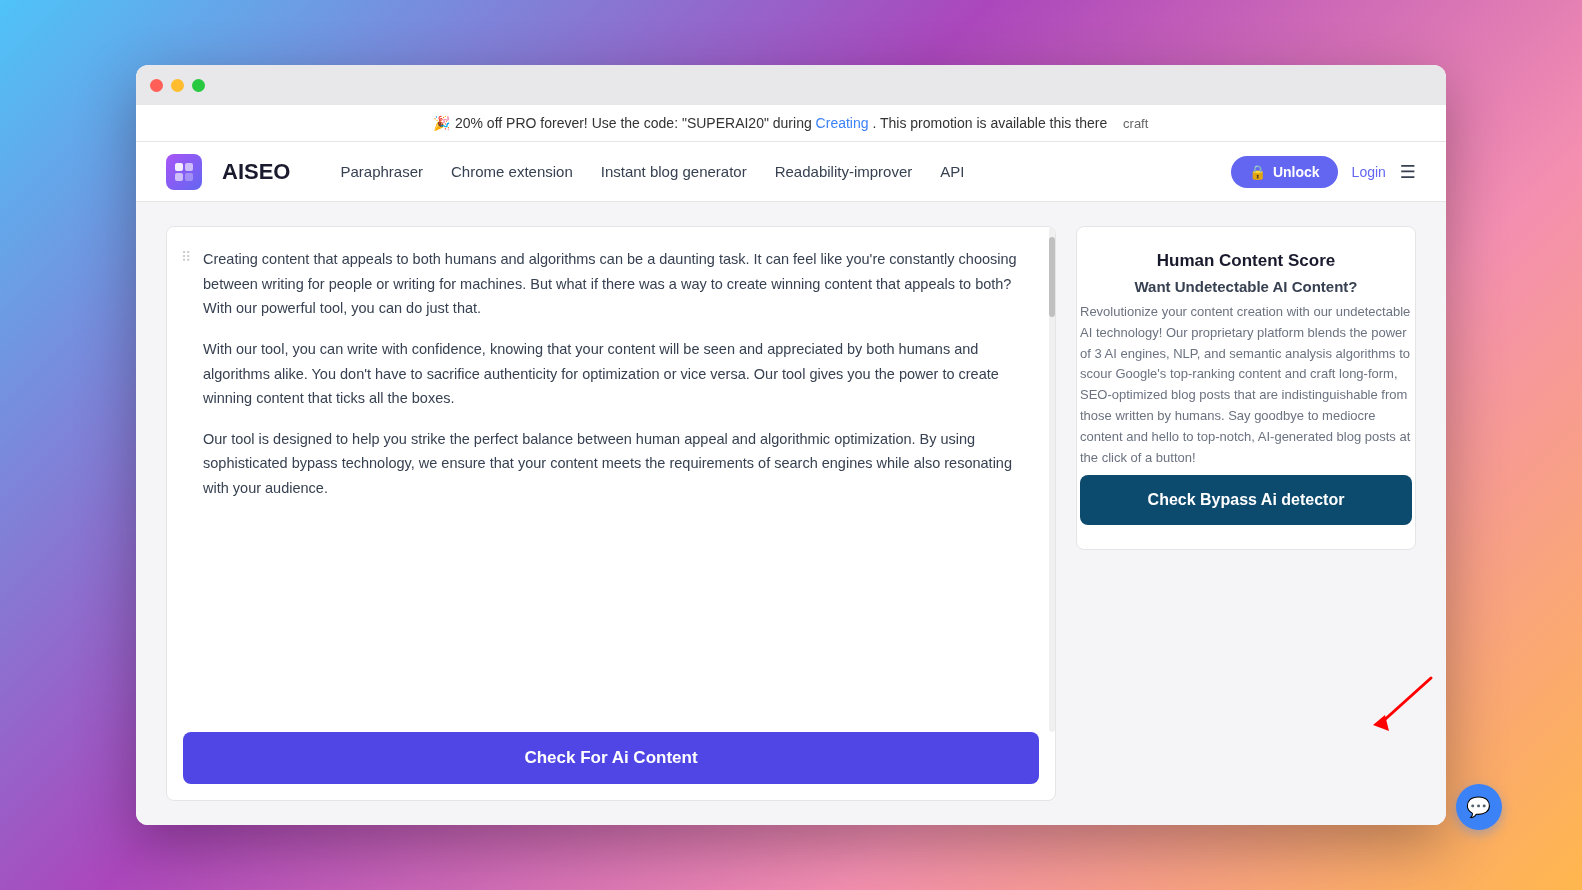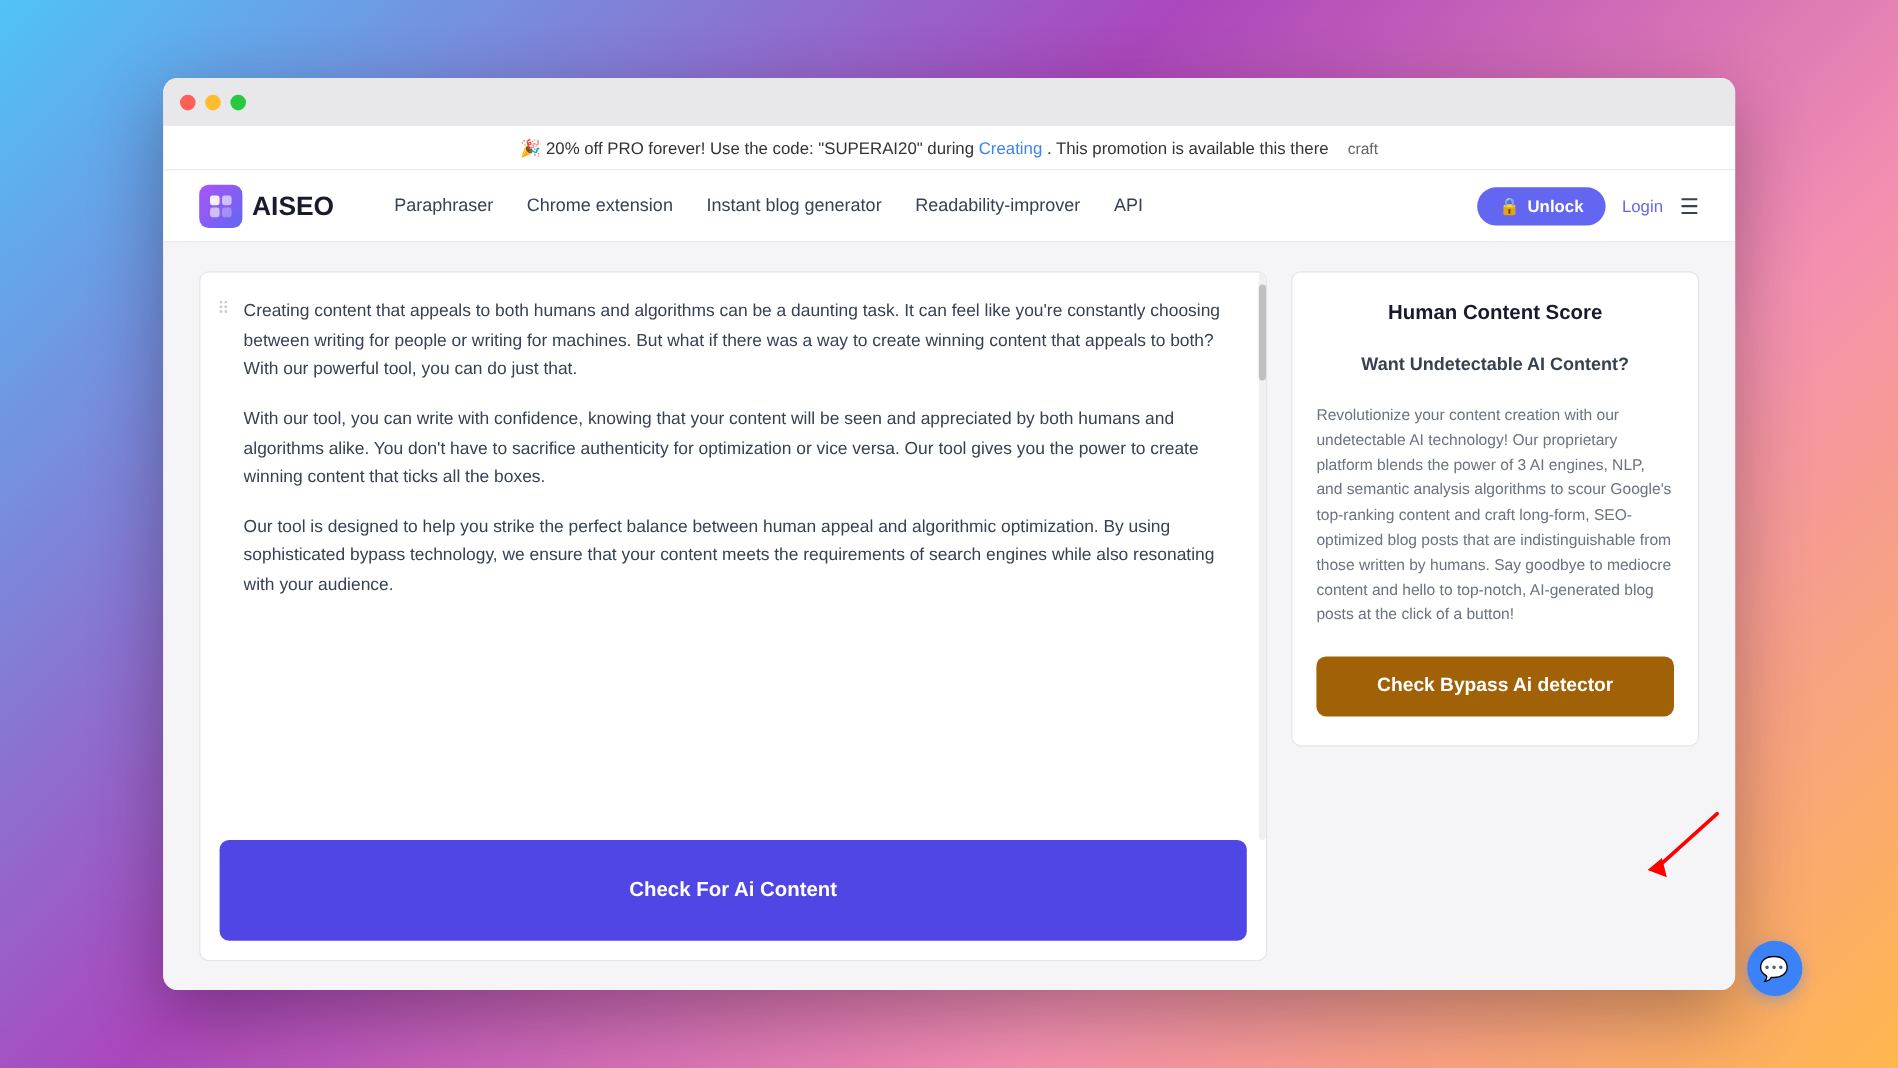--- a/index.html
+++ b/index.html
@@ -63,21 +63,21 @@
       height: 60px;
       display: flex;
       align-items: center;
       gap: 30px;
       border-bottom: 1px solid #e5e5e5;
       flex-shrink: 0;
     }
     .logo-area {
       display: flex;
       align-items: center;
-      gap: 8px;
+      gap: 20px;
       margin-right: 20px;
     }
     .logo-icon {
       width: 36px;
       height: 36px;
       background: linear-gradient(135deg, #a855f7, #6366f1);
       border-radius: 8px;
       display: flex;
       align-items: center;
       justify-content: center;
@@ -184,37 +184,37 @@
       width: 6px;
       height: 80px;
       background: #c0c0c0;
       border-radius: 3px;
     }
     .check-btn {
       margin: 0 16px 16px 16px;
       background: #4f46e5;
       color: white;
       border: none;
-      padding: 32px;
+      padding: 16px;
       border-radius: 8px;
       font-size: 17px;
       font-weight: 700;
       cursor: pointer;
       width: calc(100% - 32px);
     }
     .right-panel {
       width: 340px;
       background: #fff;
       border-radius: 8px;
       border: 1px solid #e5e5e5;
-      padding: 24px 20px;
+      padding: 24px 3px;
       display: flex;
       flex-direction: column;
       align-items: center;
-      gap: 24px;
+      gap: 7px;
     }
     .score-title {
       font-size: 17px;
       font-weight: 700;
       color: #1a1a2e;
       text-align: center;
     }
     .score-circle-container {
       position: relative;
       width: 120px;
@@ -238,21 +238,21 @@
       color: #374151;
       text-align: center;
     }
     .description-text {
       font-size: 13px;
       color: #6b7280;
       line-height: 1.6;
       text-align: left;
     }
     .check-bypass-btn {
-      background: #a16207;
+      background: #0c4a6e;
       color: white;
       border: none;
       padding: 16px 24px;
       border-radius: 8px;
       font-size: 16px;
       font-weight: 700;
       cursor: pointer;
       width: 100%;
       margin-top: auto;
     }

